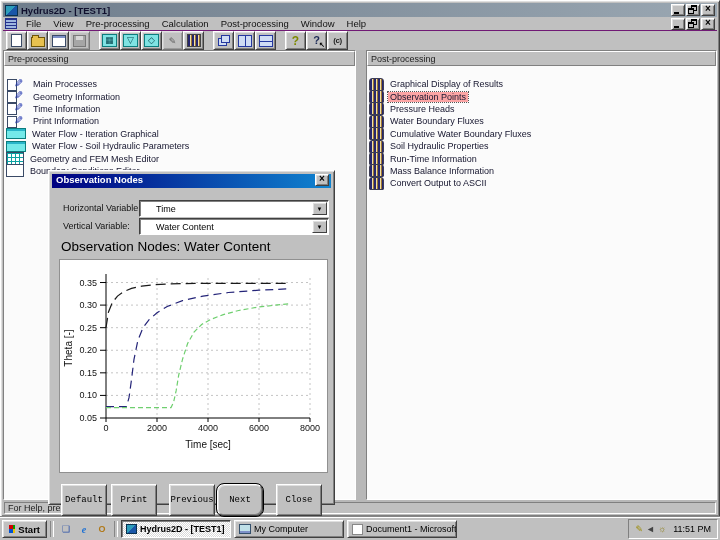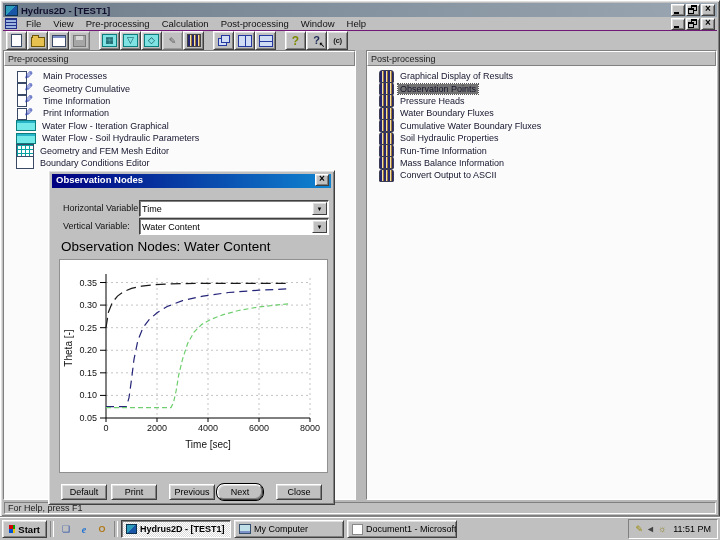--- a/index.html
+++ b/index.html
@@ -63,24 +63,24 @@
   .tile-vertical-icon{width:12px;height:10px;border:1px solid #2438a0;background:#cfdcf4;}
   .tile-vertical-icon::before{content:"";position:absolute;top:50%;left:0;right:0;height:1px;background:#2438a0;}
   .help-icon{font-size:12px;font-weight:bold;color:#7e8a00;line-height:1;}
   .context-help-icon{font-size:11px;font-weight:bold;color:#1c2a56;line-height:1;}
   .context-help-icon::after{content:"↖";font-size:7px;position:absolute;right:-5px;bottom:-2px;color:#000;}
   .about-icon{font-size:8px;font-weight:bold;color:#222;letter-spacing:-0.5px;}
   
   .client{position:absolute;left:2px;top:49px;right:2px;bottom:14px;background:#b8b8b8;}
   .panel{position:absolute;top:0;bottom:2px;background:#fbfbfb;}
   .panel-header{height:13px;display:flex;align-items:center;padding-left:3px;font-size:9px;color:#222;}
-  .list{padding-top:4px;margin-left:10px;}
+  .list{padding-top:12px;}
   .list-item{height:12.4px;display:flex;align-items:center;gap:4px;padding-left:2px;white-space:nowrap;}
   .list-item .label{color:#15152e;padding:0 2px;}
-  .list-item.selected .label{background:#737373;outline:1px dotted #555;text-align:right;}
+  .list-item.selected .label{background:#fca5a5;outline:1px dotted #555;text-align:right;}
   .edit-note-icon{width:21px;height:11px;}
   .edit-note-icon::before{content:"";position:absolute;left:1px;top:0;width:8px;height:10px;
      background:#fff;border:1px solid #3a4a66;}
   .edit-note-icon::after{content:"✎";position:absolute;left:8px;top:-2px;font-size:11px;color:#2438b0;
      transform:scaleX(-1);}
   .water-icon{width:18px;height:9px;background:#74e9e9;border:1px solid #0b7d7d;
      box-shadow:inset 0 2px 0 #29b5c9;}
   .mesh-editor-icon{width:16px;height:11px;background:#fff;border:1px solid #3a4a66;
      background-image:repeating-linear-gradient(90deg,#0aa3a3 0 1px,transparent 1px 4px),
      repeating-linear-gradient(#0aa3a3 0 1px,transparent 1px 4px);}
@@ -97,33 +97,33 @@
   
   .dialog{position:absolute;left:48px;top:170px;width:287px;height:335px;box-sizing:border-box;z-index:10;}
   .dlg-title{position:absolute;left:3px;top:3px;right:3px;height:14px;
      background:linear-gradient(90deg,#000080,#1084d0);display:flex;align-items:flex-start;padding:0 2px;}
   .dlg-title .t{color:#fff;font-weight:bold;font-size:9.5px;flex:1;margin-left:2px;}
   .dlg-row{position:absolute;left:0;right:0;height:15px;}
   .dlg-label{position:absolute;left:14px;top:3px;color:#111;}
   .combo{position:absolute;left:90px;top:0;width:188px;height:15px;background:#fff;
      border:1px solid;border-color:#404040 #ffffff #ffffff #404040;
      box-shadow:inset 1px 1px 0 #808080;display:flex;align-items:center;}
-  .combo-value{flex:1;padding-left:2px;color:#000;}
+  .combo-value{flex:1;padding-left:16px;color:#000;}
   .combo-arrow{width:13px;height:11px;margin-right:1px;display:flex;align-items:center;justify-content:center;
      font-size:6px;color:#000;border:1px solid;border-color:#ffffff #404040 #404040 #ffffff;
      background:#c0c0c0;box-shadow:inset 1px 1px 0 #dfdfdf;}
   .dlg-heading{position:absolute;left:12px;top:68px;font-size:13.5px;font-weight:normal;color:#000;
      white-space:nowrap;}
   .chart-panel{position:absolute;left:10px;top:88px;width:267px;height:212px;background:#fff;
      border:1px solid #909090;}
   .dlg-buttons{position:absolute;left:0;right:0;top:313px;height:16px;}
-  .btn{position:absolute;height:16px;width:46px;background:#c0c0c0;font-size:9px;color:#000;
+  .btn{position:absolute;height:32px;width:46px;background:#c0c0c0;font-size:9px;color:#000;
      border:1px solid;border-color:#ffffff #404040 #404040 #ffffff;
      box-shadow:inset 1px 1px 0 #dfdfdf,inset -1px -1px 0 #808080;
-     display:flex;align-items:center;justify-content:center;font-family:Liberation Sans, sans-serif;}
+     display:flex;align-items:center;justify-content:center;font-family:Liberation Mono, monospace;}
   .btn.default{outline:1px solid #000;}
   
   #taskbar{position:absolute;left:0;top:517px;width:720px;height:23px;background:#c0c0c0;
      border-top:1px solid #ffffff;box-shadow:0 -1px 0 #868686;display:flex;align-items:center;padding:0 2px;
      box-sizing:border-box;}
   .start-btn{width:45px;height:18px;display:flex;align-items:center;justify-content:center;gap:3px;
      font-weight:bold;font-size:9.5px;}
   .start-flag{width:8px;height:8px;background:
      linear-gradient(#d40000,#d40000) 0 0/4px 4px no-repeat,
      linear-gradient(#00a000,#00a000) 4px 0/4px 4px no-repeat,
@@ -253,21 +253,21 @@
     <div class="client">
       <div class="panel sunken" style="left:0;width:351px;">
         <div class="panel-header raised-thin">Pre-processing</div>
         <div class="list">
             <div class="list-item">
               <span class="icn edit-note-icon"></span>
               <span class="label">Main Processes</span>
             </div>
             <div class="list-item">
               <span class="icn edit-note-icon"></span>
-              <span class="label">Geometry Cumulative</span>
+              <span class="label">Geometry Information</span>
             </div>
             <div class="list-item">
               <span class="icn edit-note-icon"></span>
               <span class="label">Time Information</span>
             </div>
             <div class="list-item">
               <span class="icn edit-note-icon"></span>
               <span class="label">Print Information</span>
             </div>
             <div class="list-item">

